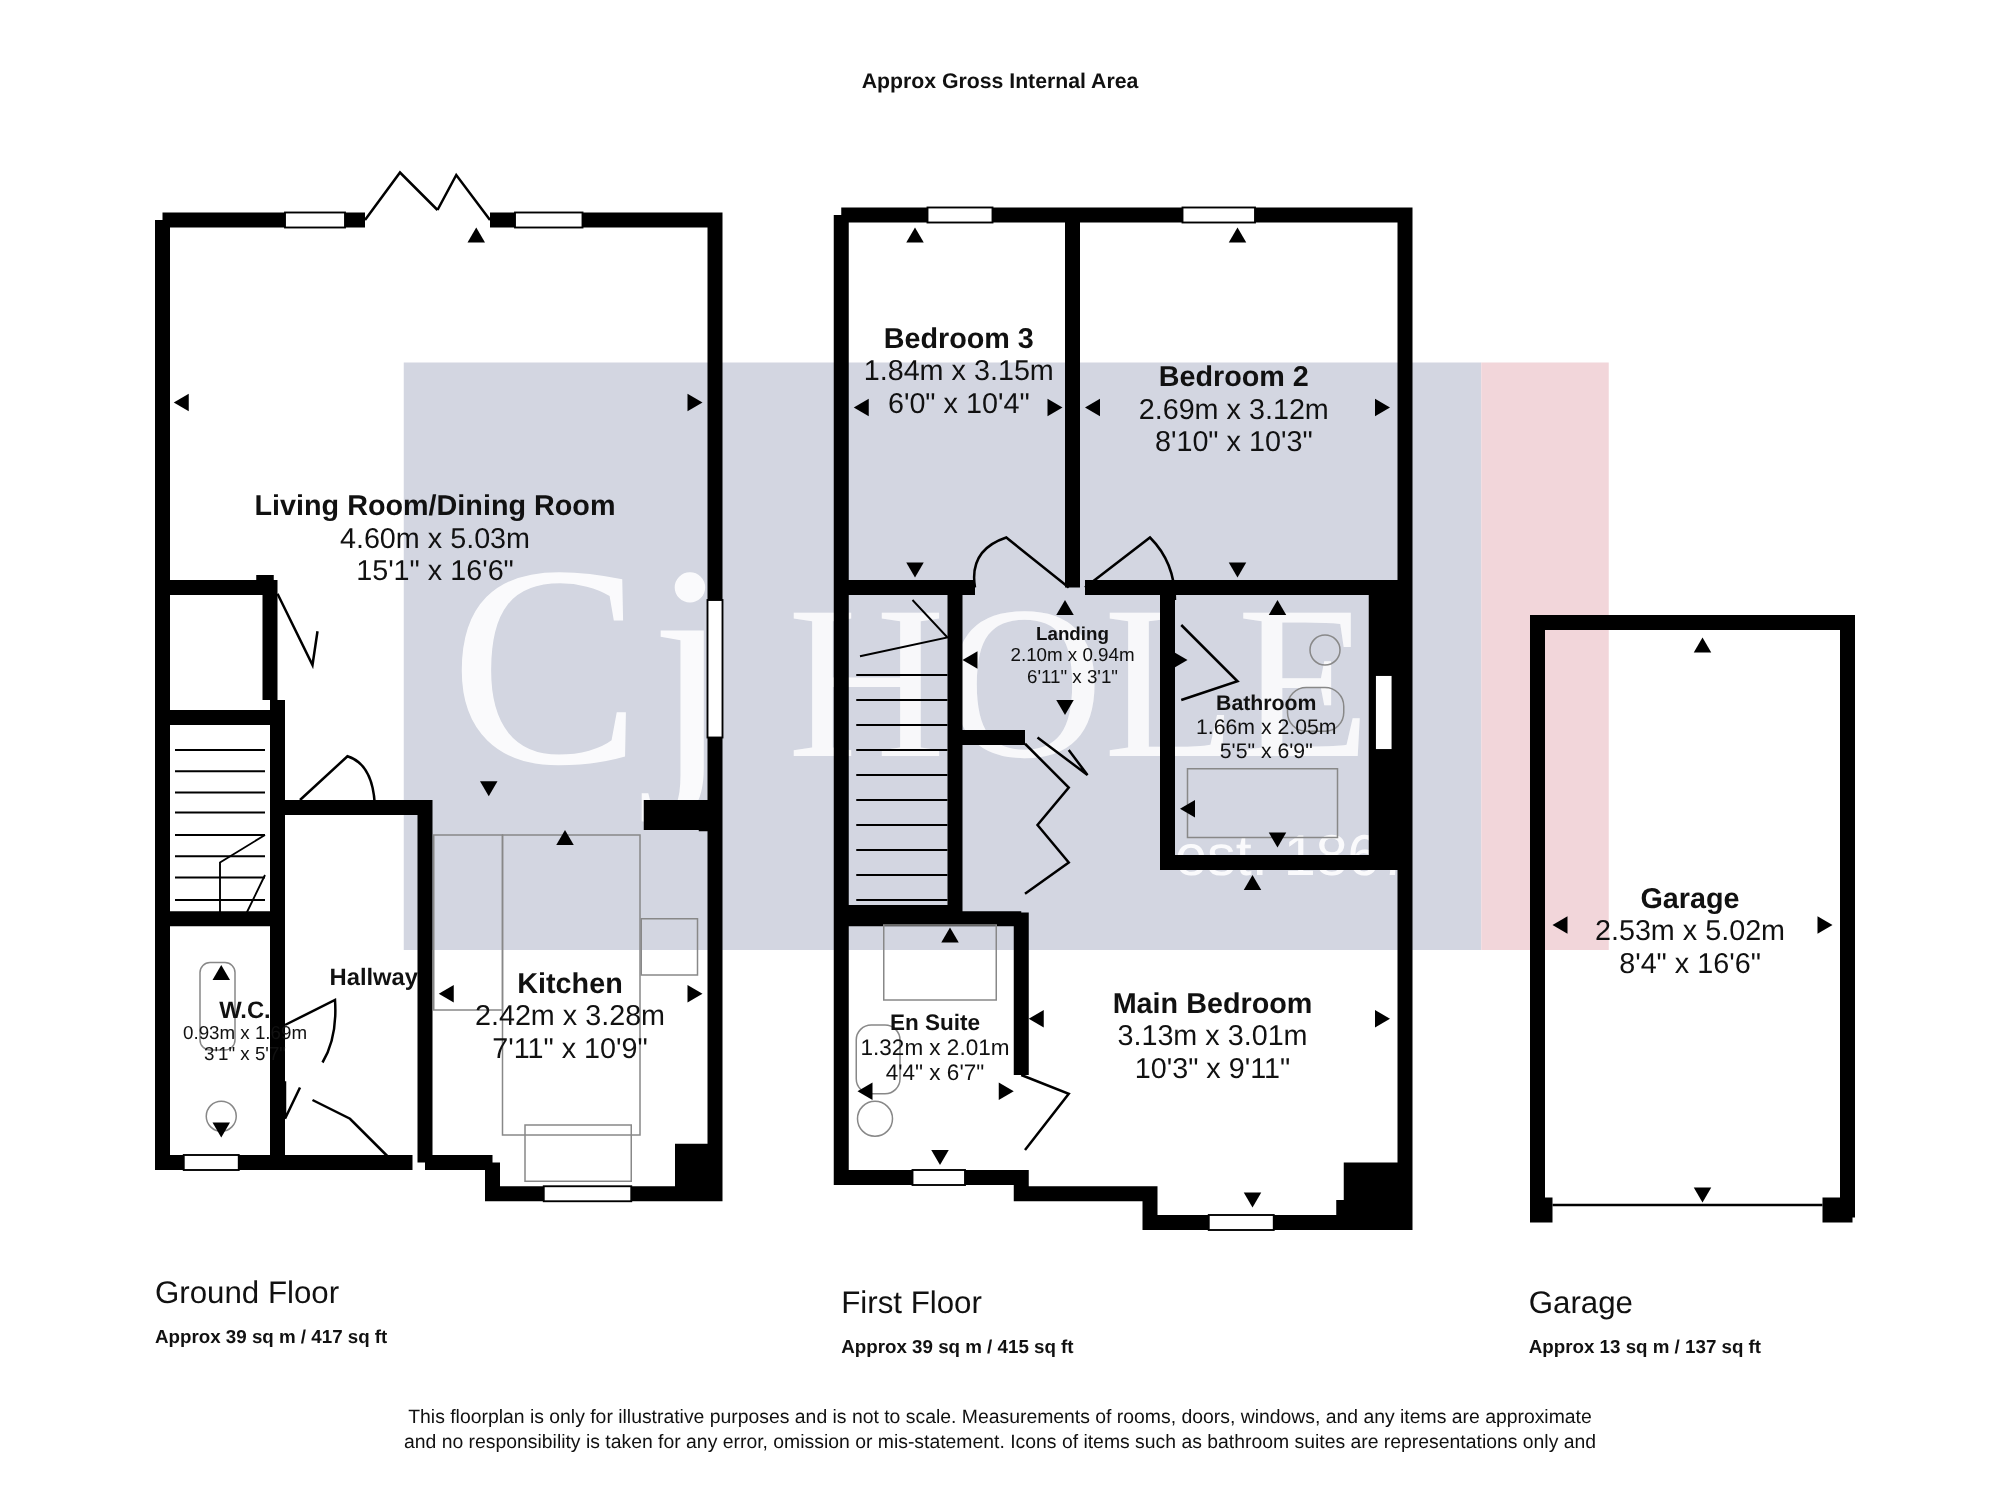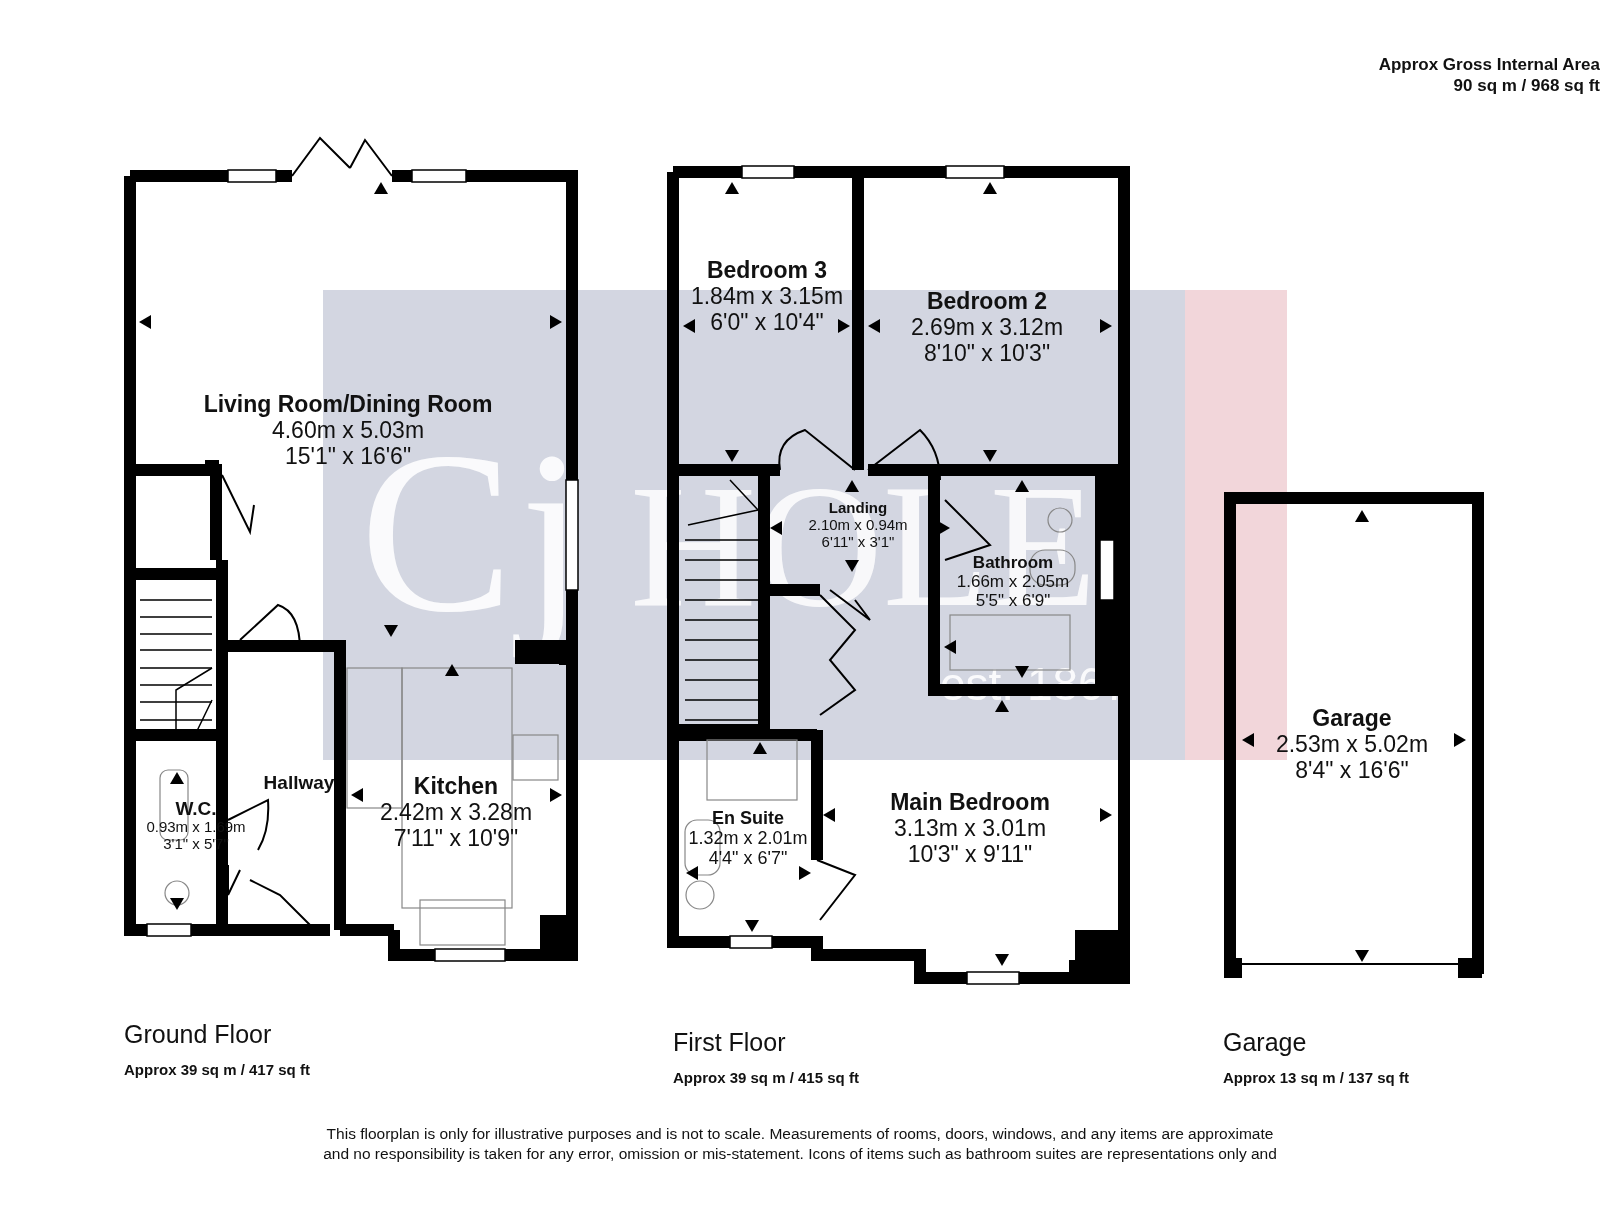--- a/index.html
+++ b/index.html
@@ -1,35 +1,34 @@
 <!DOCTYPE html>
 <html><head>
 <meta charset="utf-8">
 <style>
   html,body{margin:0;padding:0;background:#ffffff;}
   body{width:1600px;height:1207px;position:relative;overflow:hidden;font-family:"Liberation Sans",sans-serif;color:#111;}
   .abs{position:absolute;}
-  .header{left:0;width:1600px;top:54px;text-align:right;font-weight:bold;font-size:17px;line-height:21px;}
+  .header{left:0;width:1600px;top:54px;text-align:center;font-weight:bold;font-size:17px;line-height:21px;}
   .plan{position:absolute;left:0;top:0;width:1600px;height:1000px;}
   .label{position:absolute;text-align:center;line-height:1.12;white-space:nowrap;transform:translateX(-50%);}
   .label .n{font-weight:bold;}
   .lg{font-size:23px;}
   .md{font-size:19px;}
   .sm{font-size:15px;}
   .xs{font-size:18px;}
   .floor-title{font-size:25px;}
   .floor-area{font-size:15px;font-weight:bold;margin-top:12px;}
   .disclaimer{left:0;width:1600px;top:1124px;text-align:center;font-size:15.5px;line-height:20px;}
 </style>
 </head>
 <body>
 
 <div class="abs header">
   <div>Approx Gross Internal Area</div>
-  <div>90 sq m / 968 sq ft</div>
 </div>
 
 <svg class="plan" viewBox="0 0 1600 1000" width="1600" height="1000">
 
   <g>
     <rect x="323" y="290" width="862" height="470" fill="#d3d6e1"></rect>
     <rect x="1185" y="290" width="102" height="470" fill="#f2d6da"></rect>
     <text x="360" y="610" font-family="'Liberation Serif',serif" font-size="230" fill="#ffffff" opacity="0.9">C</text>
     <text x="520" y="610" font-family="'Liberation Serif',serif" font-size="230" fill="#ffffff" opacity="0.9">j</text>
     <text x="630" y="605" font-family="'Liberation Serif',serif" font-size="175" fill="#ffffff" opacity="0.85">HOLE</text>

